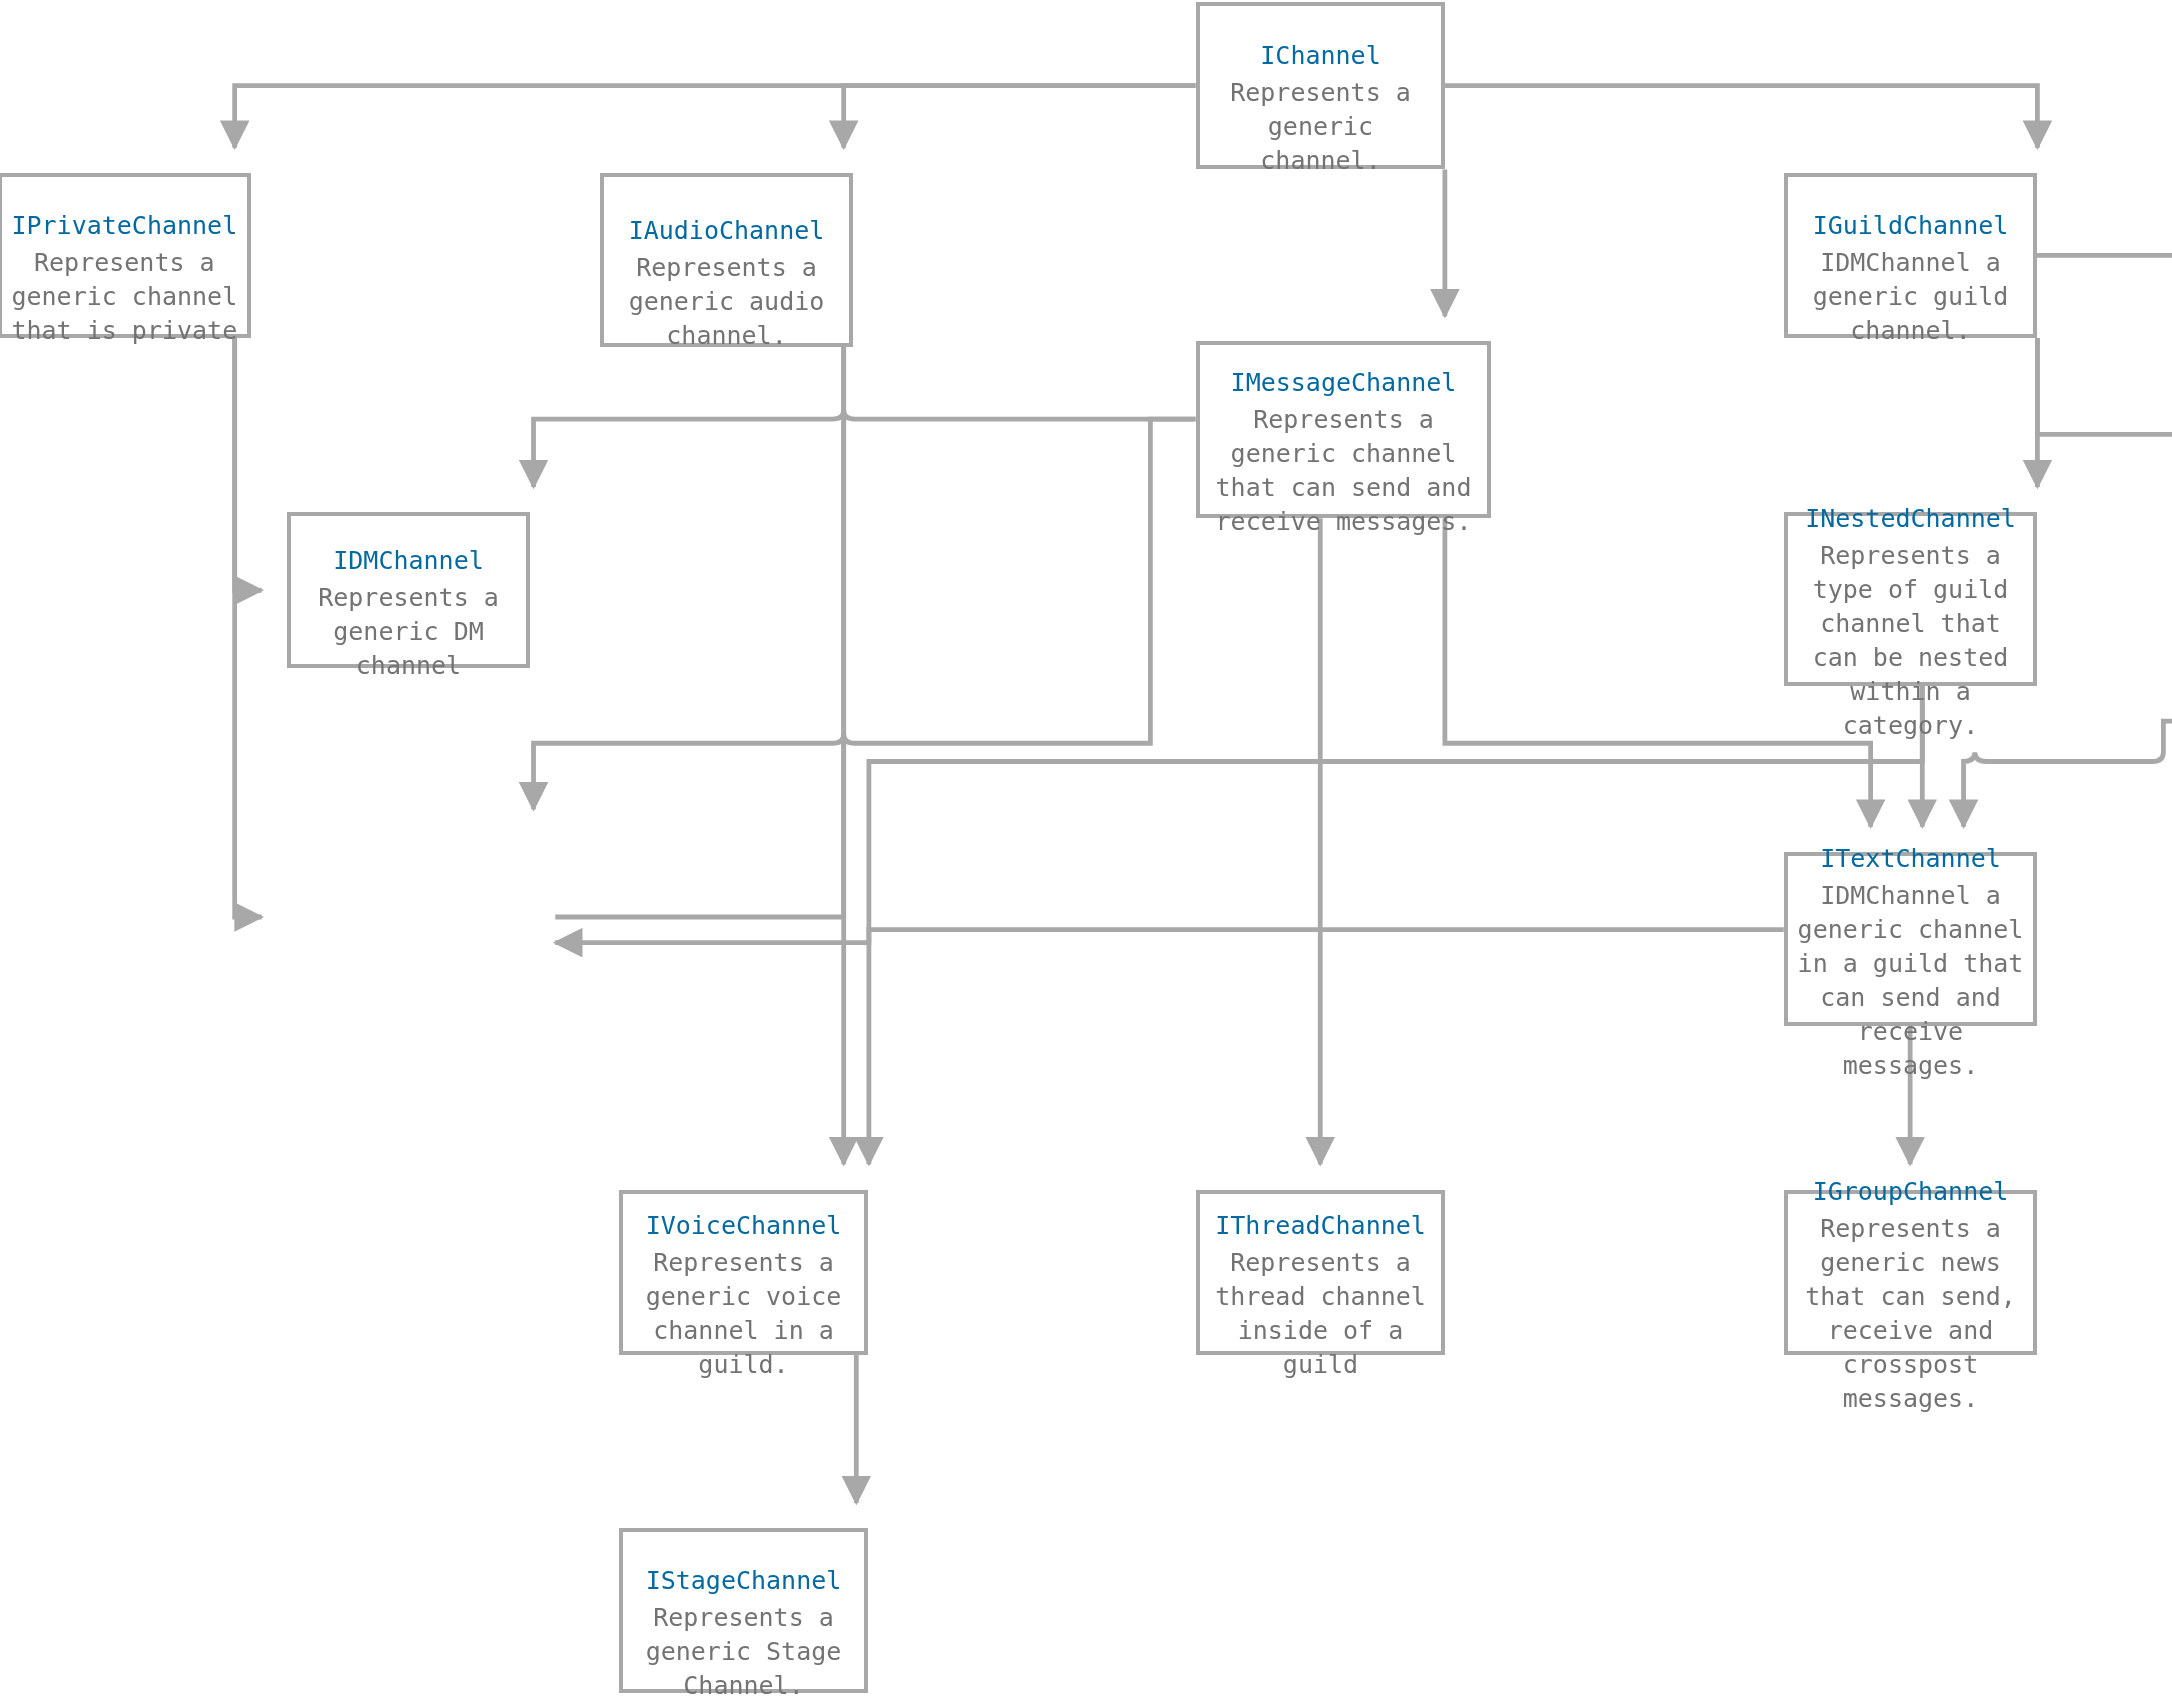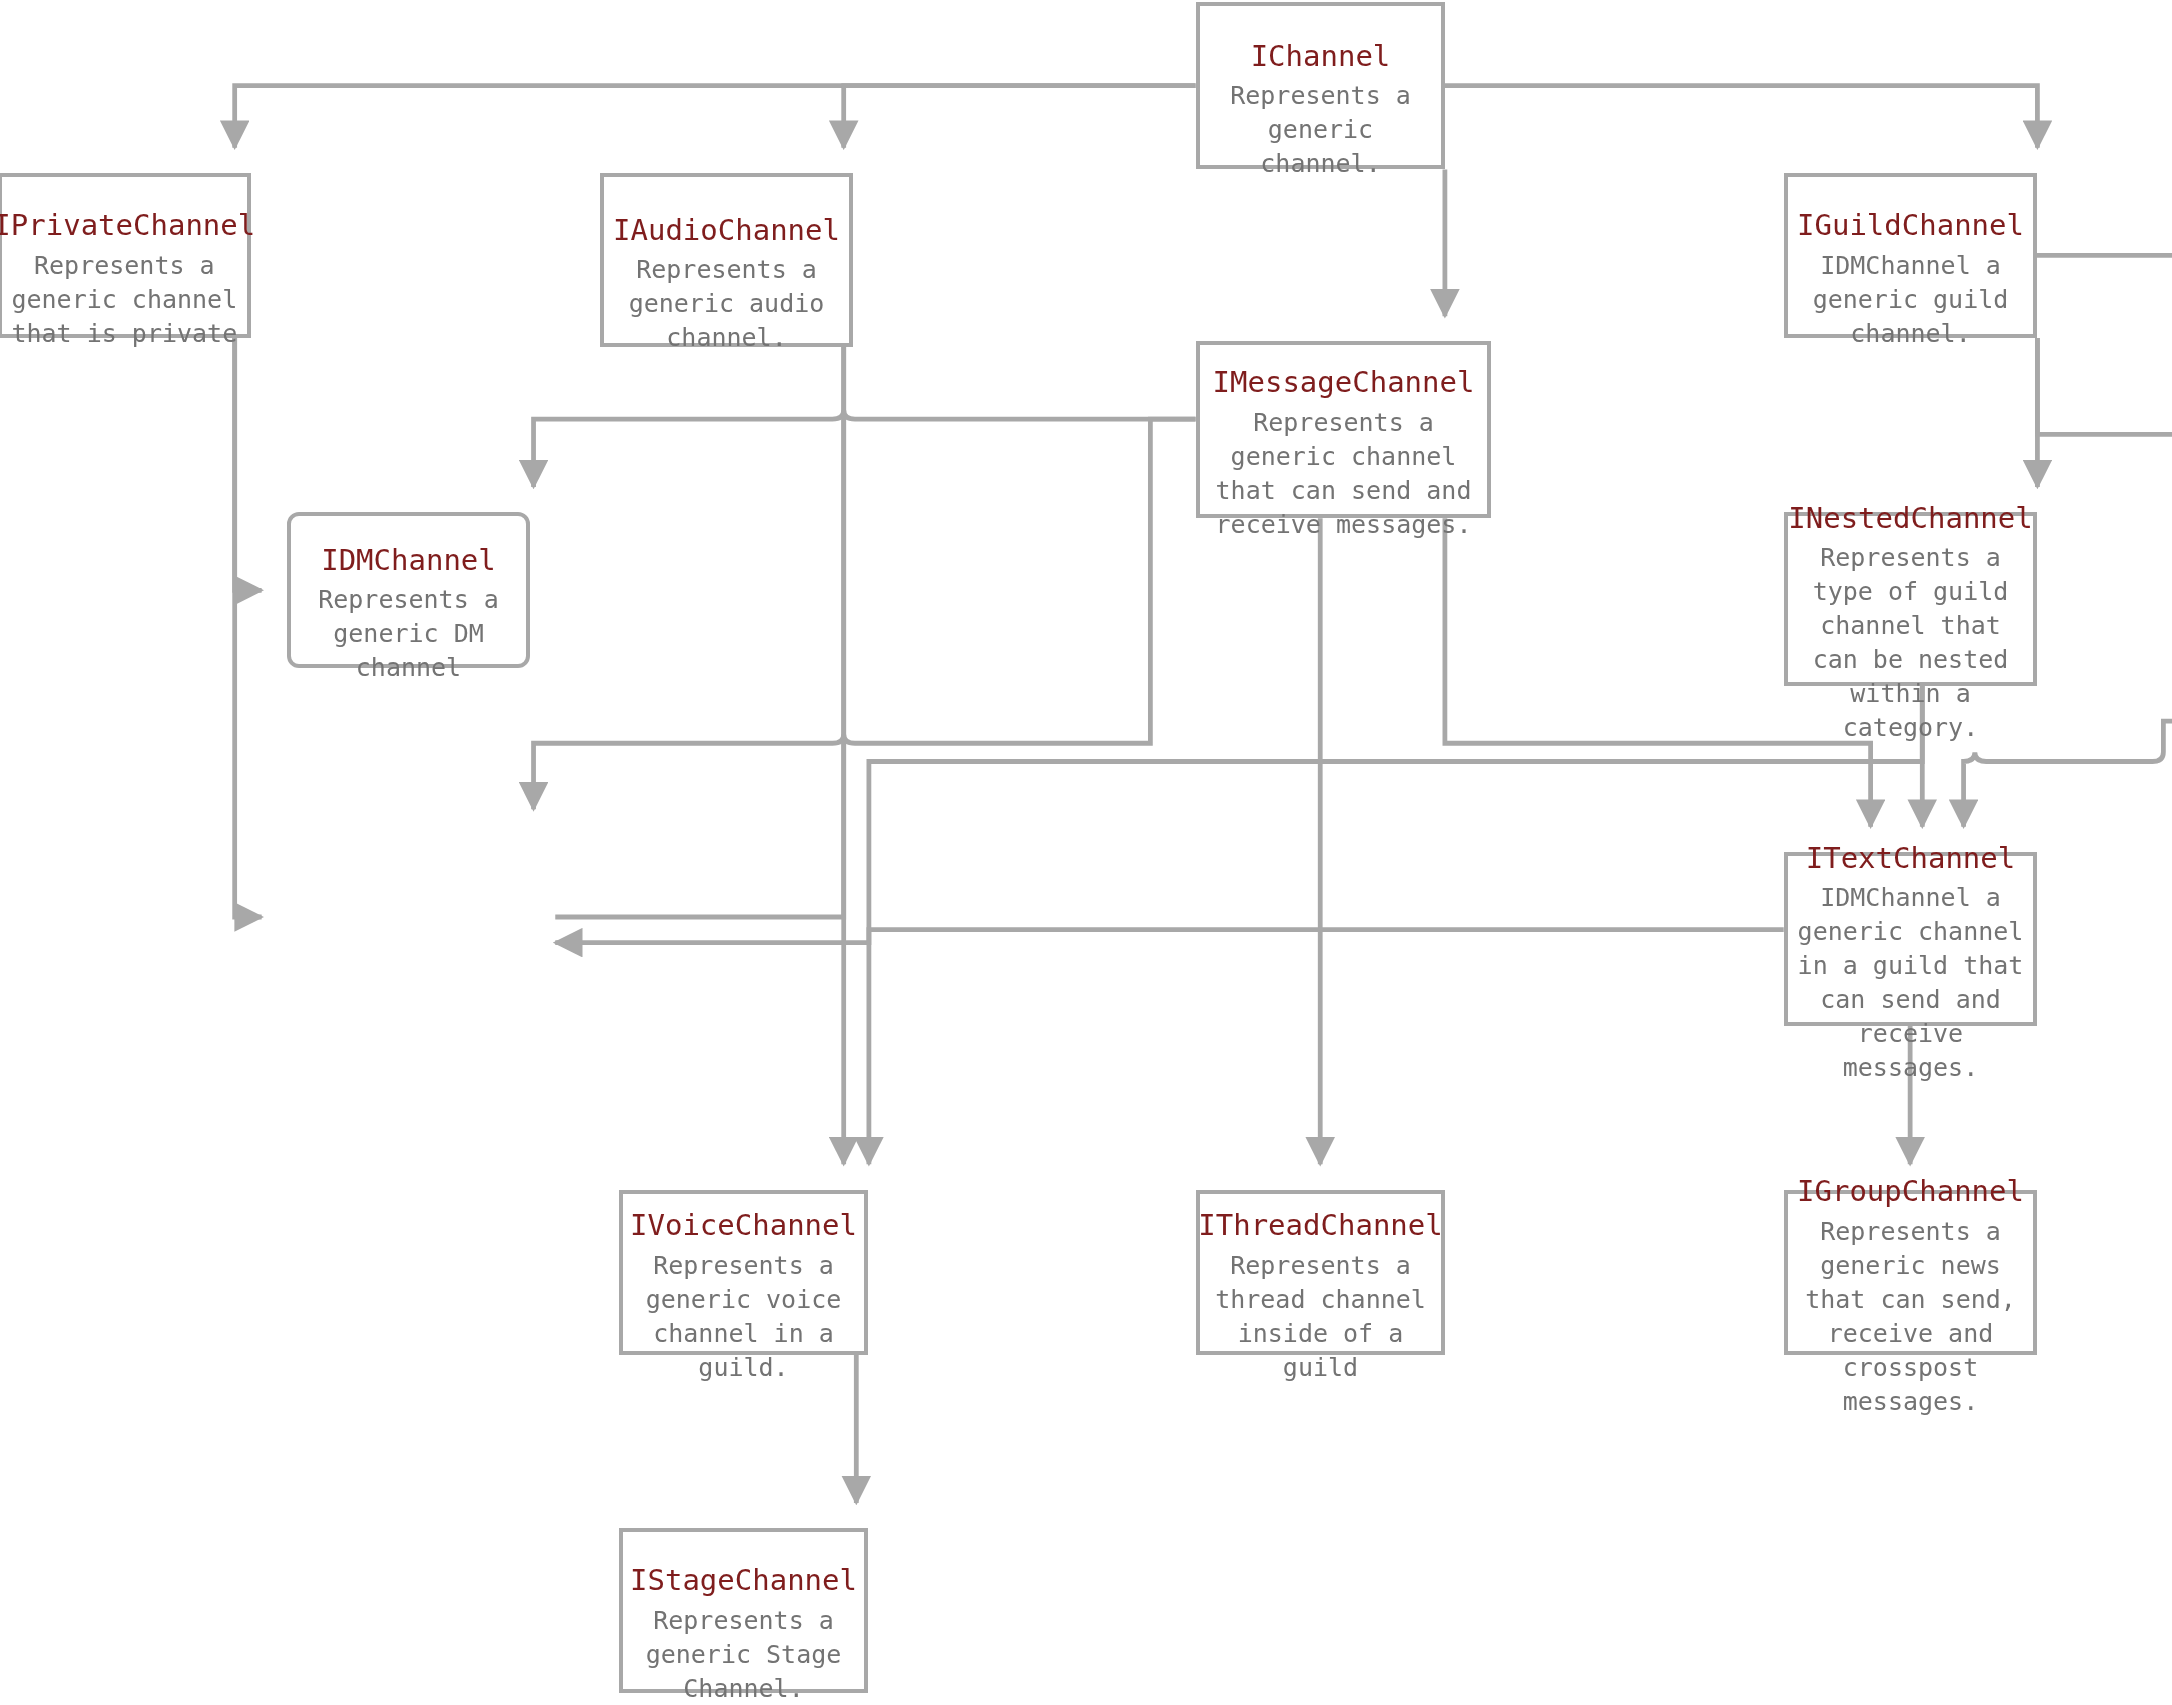--- a/index.html
+++ b/index.html
@@ -15,22 +15,22 @@
     background:#ffffff;
     border:4.8px solid #a8a8a8;
     display:flex;
     flex-direction:column;
     align-items:center;
     justify-content:center;
     text-align:center;
     padding:2.6px 6px;
   }
   .node-title{
-    color:#7f1d1d;
-    font-size:29px;
+    color:#0369a1;
+    font-size:25px;
     line-height:1.30;
     letter-spacing:0px;
     white-space:nowrap;
     margin-bottom:3.5px;
     margin-top:47px;
   }
   .node-desc{
     color:#737373;
     font-size:25px;
     line-height:1.36;
@@ -115,21 +115,21 @@
   <div class="node" style="left:1784px;top:173px;width:253px;height:165px;">
     <div class="node-title">IGuildChannel</div>
     <div class="node-desc">IDMChannel a generic guild channel.</div>
   </div>
 
   <div class="node" style="left:1196px;top:341px;width:295px;height:177px;">
     <div class="node-title">IMessageChannel</div>
     <div class="node-desc">Represents a generic channel that can send and receive messages.</div>
   </div>
 
-  <div class="node" style="left:287px;top:512px;width:243px;height:156px;border-radius:12px;">
+  <div class="node" style="left:287px;top:512px;width:243px;height:156px;">
     <div class="node-title">IDMChannel</div>
     <div class="node-desc">Represents a generic DM channel</div>
   </div>
 
   <div class="node" style="left:1784px;top:512px;width:253px;height:174px;">
     <div class="node-title">INestedChannel</div>
     <div class="node-desc">Represents a type of guild channel that can be nested within a category.</div>
   </div>
 
 

